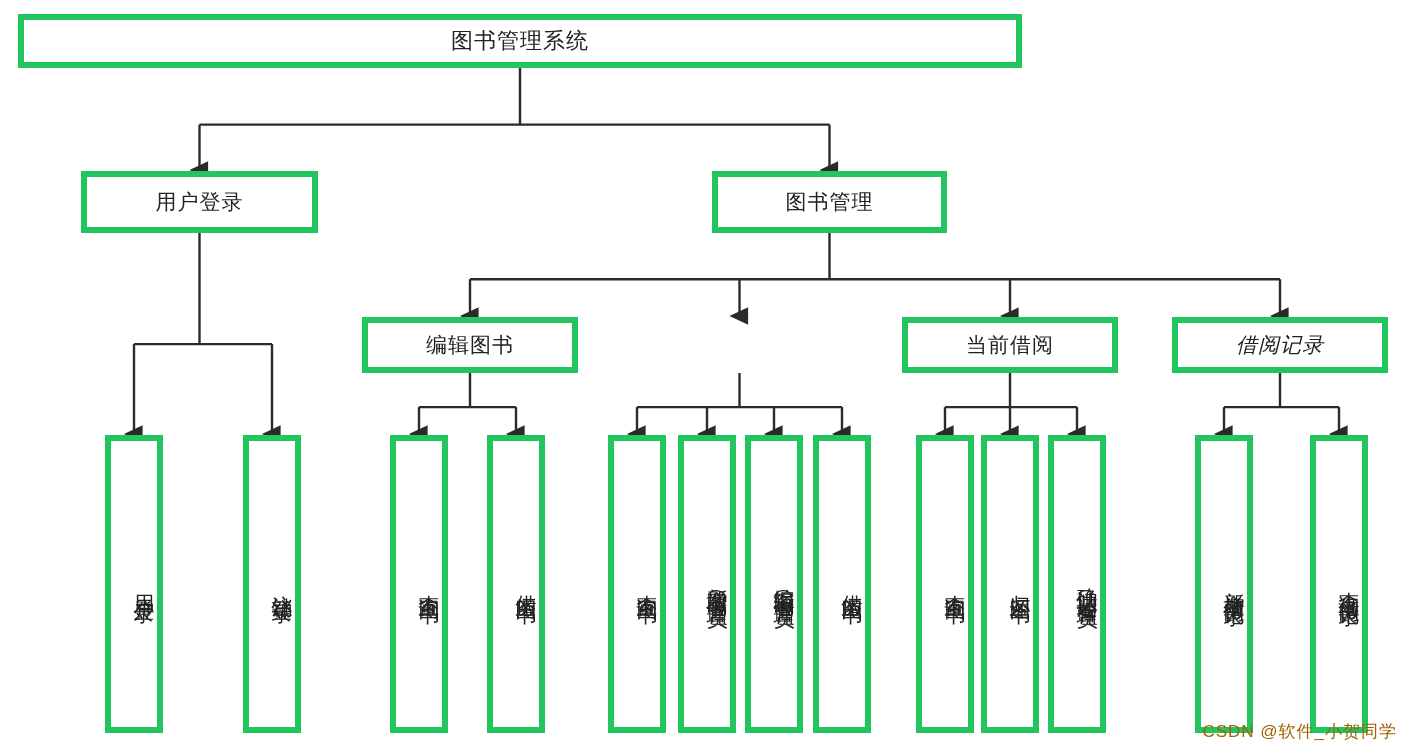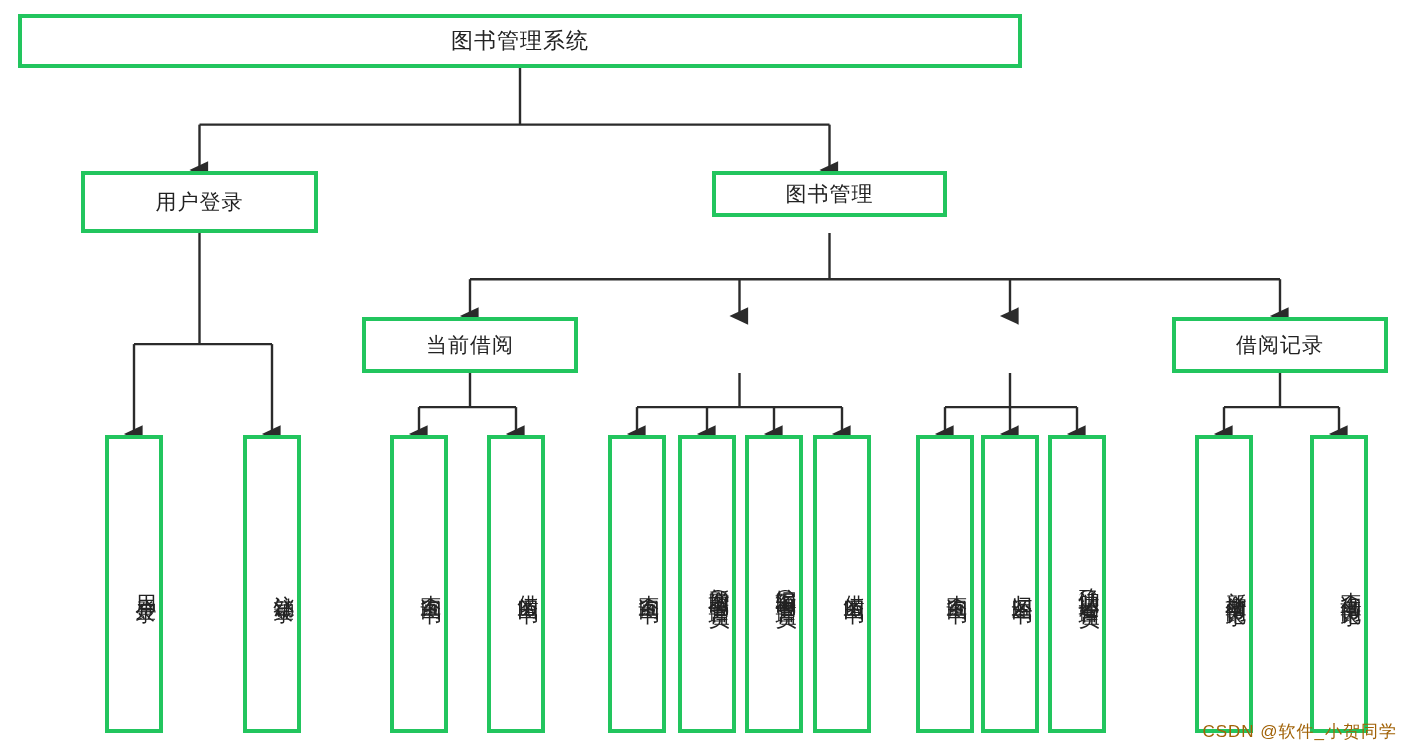--- a/index.html
+++ b/index.html
@@ -22,21 +22,21 @@
     position: absolute;
     left: 0;
     top: 0;
     width: 1405px;
     height: 747px;
     pointer-events: none;
   }
   .node {
     position: absolute;
     box-sizing: border-box;
-    border: 4px solid #22c55e;
+    border: 6px solid #22c55e;
     background: #ffffff;
     color: #222222;
     display: flex;
     align-items: center;
     justify-content: center;
     text-align: left;
     z-index: 2;
   }
   .node.h {
     font-size: 21px;
@@ -113,27 +113,28 @@
         <path d="M1224,407.1 L1339,407.1"></path>
         <path d="M1224,407.1 L1224,434" marker-end="url(#arrow)"></path>
         <path d="M1339,407.1 L1339,434" marker-end="url(#arrow)"></path>
       </g>
   </svg>
 
   <div class="node h" id="root-node" style="left: 18px; top: 14px; width: 1004px; height: 54px;">图书管理系统</div>
 
   <div class="node h" style="left: 81px; top: 171px; width: 237px; height: 62px;">用户登录</div>
 
-  <div class="node h" style="left: 712px; top: 171px; width: 235px; height: 46px;">图书管理</div>
+  <div class="node h" style="left: 712px; top: 171px; width: 235px; height: 62px;">图书管理</div>
 
-  <div class="node h" style="left: 362px; top: 317px; width: 216px; height: 56px;">当前借阅</div>
+  <div class="node h" style="left: 362px; top: 317px; width: 216px; height: 56px;">编辑图书</div>
 
 
+  <div class="node h" style="left: 902px; top: 317px; width: 216px; height: 56px;">当前借阅</div>
 
-  <div class="node h" style="left: 1172px; top: 317px; width: 216px; height: 56px;">借阅记录</div>
+  <div class="node h" style="left: 1172px; top: 317px; width: 216px; height: 56px; font-style: italic;">借阅记录</div>
 
   <div class="node v" style="left: 105px; top: 435px; width: 58px; height: 298px;">用户登录</div>
 
   <div class="node v" style="left: 243px; top: 435px; width: 58px; height: 298px;">注销登录</div>
 
   <div class="node v" style="left: 390px; top: 435px; width: 58px; height: 298px;">查询图书</div>
 
   <div class="node v" style="left: 487px; top: 435px; width: 58px; height: 298px;">借阅图书</div>
 
   <div class="node v" style="left: 608px; top: 435px; width: 58px; height: 298px;">查询图书</div>

